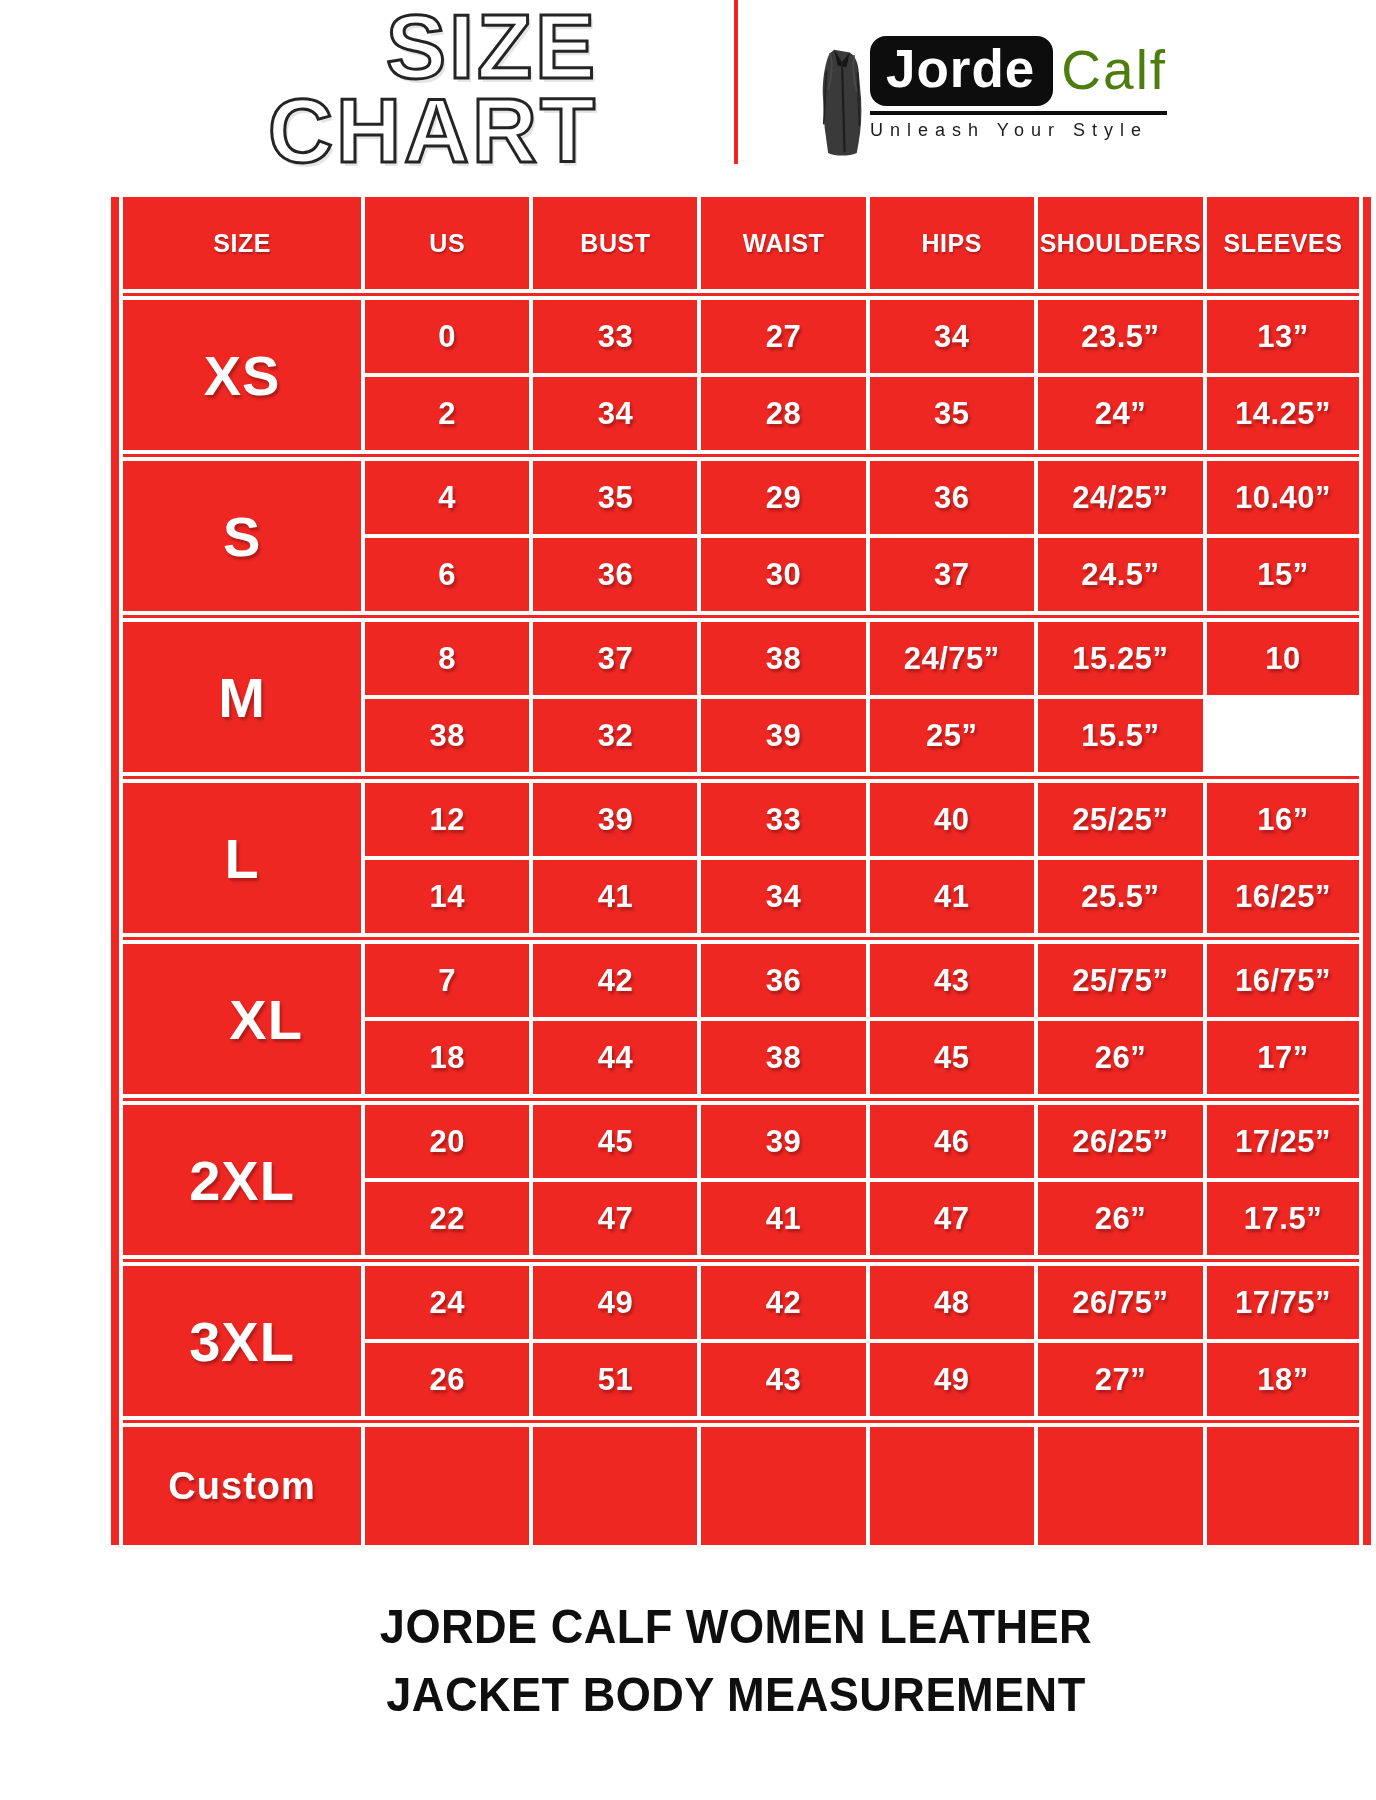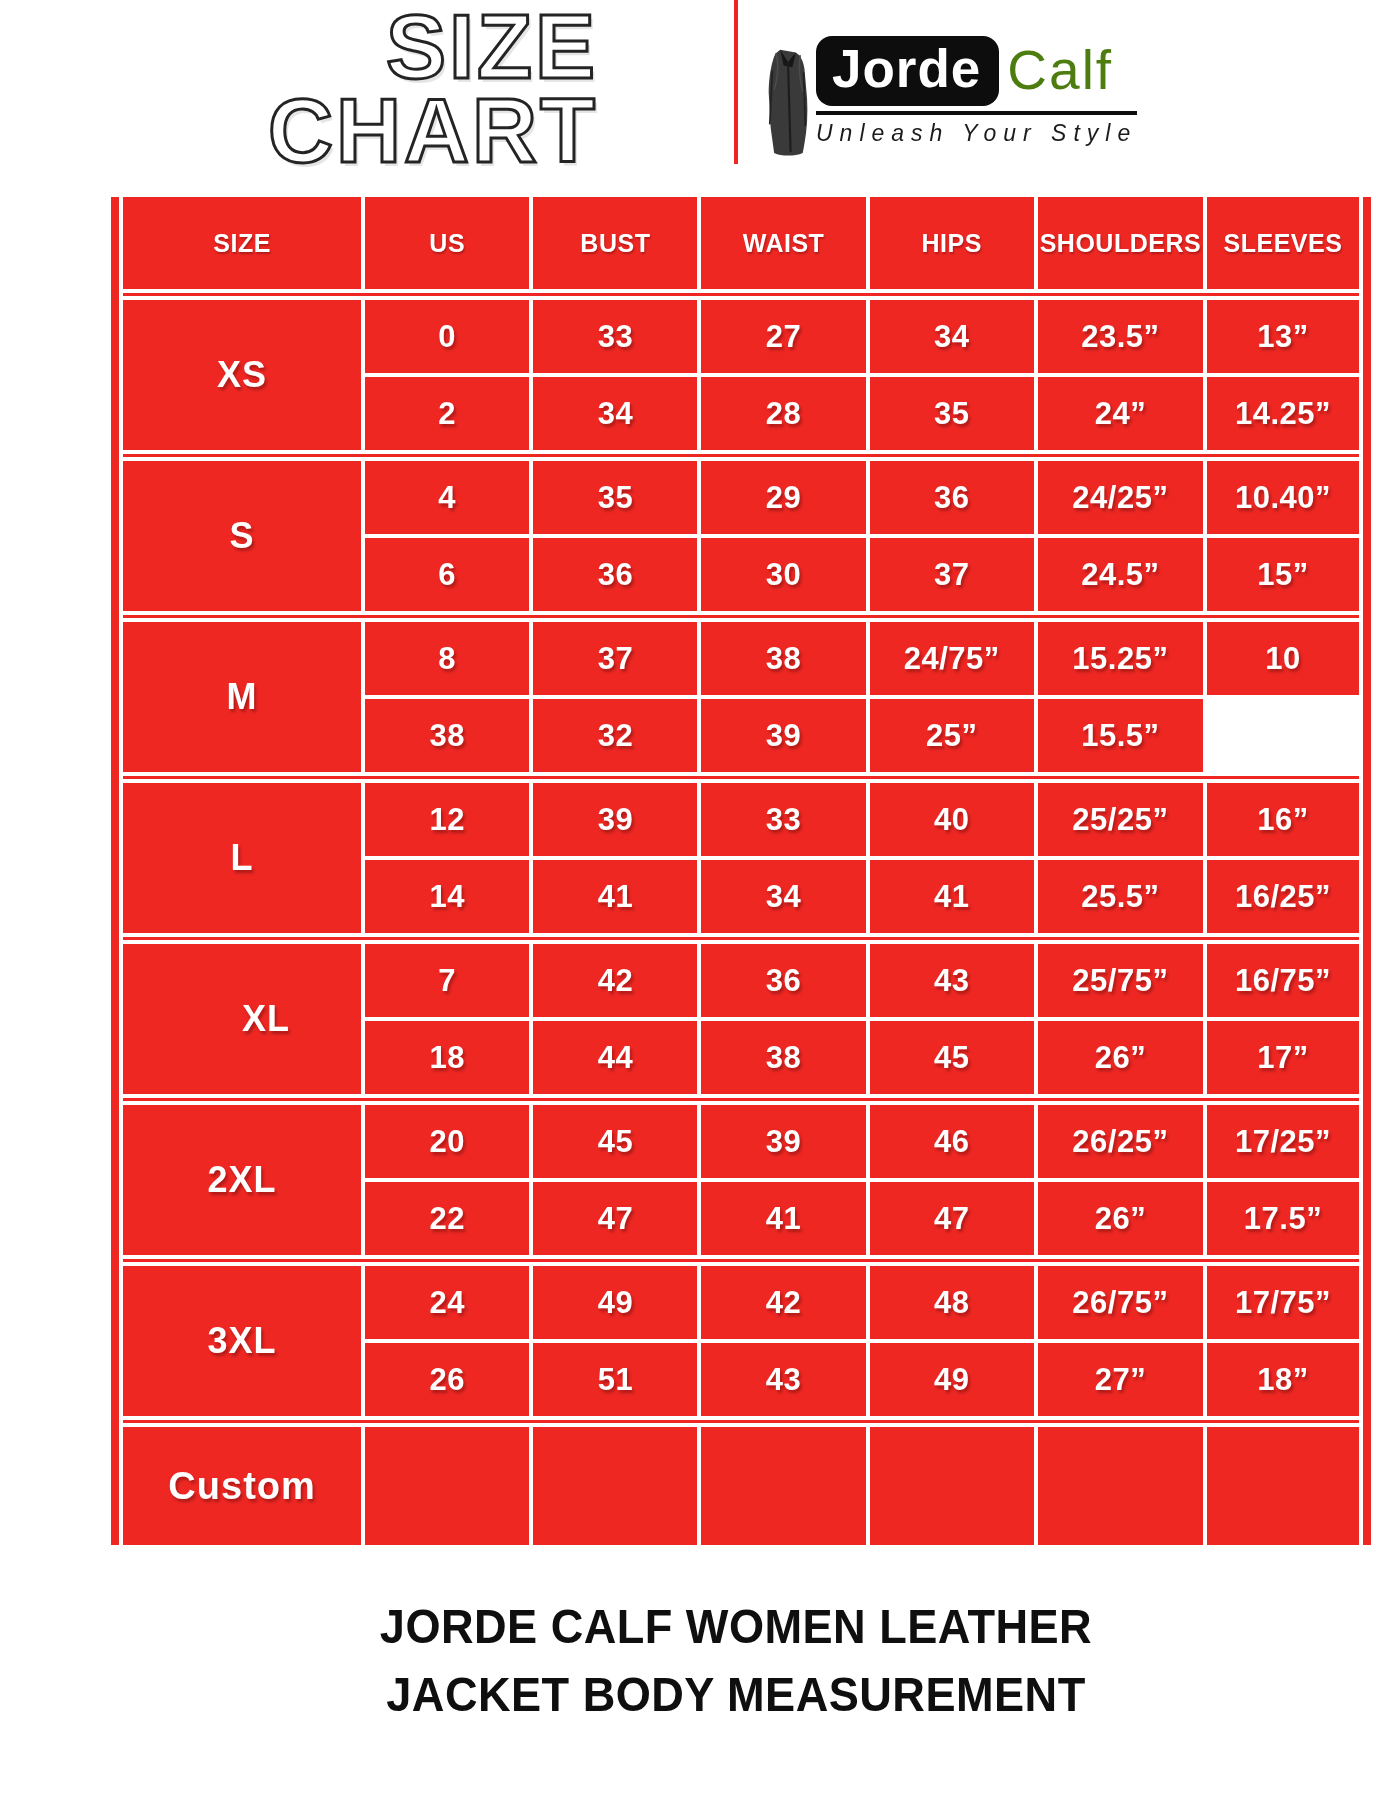--- a/index.html
+++ b/index.html
@@ -15,34 +15,34 @@
     position:absolute;top:6px;left:150px;width:400px;
     text-align:right;font-weight:800;font-size:90px;line-height:.93;
     letter-spacing:3px;color:#ffffff;
     -webkit-text-stroke:3px #242424;
     text-shadow:3px 4px 0 rgba(0,0,0,0.10);
   }
   .title div{white-space:nowrap;}
   .header-divider{
     position:absolute;left:686px;top:0;width:4px;height:164px;background:var(--red);
   }
-  .logo{position:absolute;left:714px;top:36px;display:flex;align-items:flex-start;}
+  .logo{position:absolute;left:768px;top:36px;display:flex;align-items:flex-start;}
   .jacket-icon{width:52px;height:122px;margin-top:4px;flex:0 0 auto;}
   .logo-right{display:flex;flex-direction:column;margin-left:2px;}
   .brand-row{display:flex;align-items:center;}
   .brand-pill{
     background:#0d0d0d;border-radius:16px;padding:4px 18px 8px 16px;
     color:#ffffff;font-weight:800;font-size:53px;letter-spacing:1px;line-height:1.1;
   }
   .brand-light{
     font-size:55px;color:#4d7c0f;font-weight:400;margin-left:8px;letter-spacing:2px;line-height:1.05;
   }
   .brand-underline{height:4px;background:#0d0d0d;margin-top:5px;width:100%;}
   .tagline{
-    margin-top:5px;font-size:23px;letter-spacing:7px;color:#1c1c1c;font-weight:500;white-space:nowrap;font-style:italic;
+    margin-top:5px;font-size:18px;letter-spacing:7px;color:#1c1c1c;font-weight:500;white-space:nowrap;
   }
 
   
   .table-wrap{
     position:relative;
     margin:197px 0 0 75px;
     width:1236px;
   }
   .table-wrap::before,.table-wrap::after{
     content:"";position:absolute;top:0;height:100%;width:8px;background:var(--red);
@@ -63,21 +63,21 @@
   }
   .cell.head{
     font-weight:800;font-size:25px;letter-spacing:0.5px;
     text-shadow:1px 2px 2px rgba(40,0,0,0.30);
   }
   .cell.val{
     font-weight:800;font-size:31px;letter-spacing:0.5px;
     text-shadow:2px 3px 3px rgba(40,0,0,0.32);
   }
   .cell.size-label{
-    font-weight:800;font-size:36px;letter-spacing:1px;
+    font-weight:800;font-size:56px;letter-spacing:1px;
     text-shadow:2px 3px 3px rgba(40,0,0,0.32);
   }
   .sep{background:var(--red);height:3px;align-self:center;width:100%;}
 
   
   .caption{
     margin:48px 65px 0;
     text-align:center;
     font-weight:700;font-size:48px;line-height:1.42;color:#0f0f0f;
     transform:scaleX(.94);transform-origin:center;

